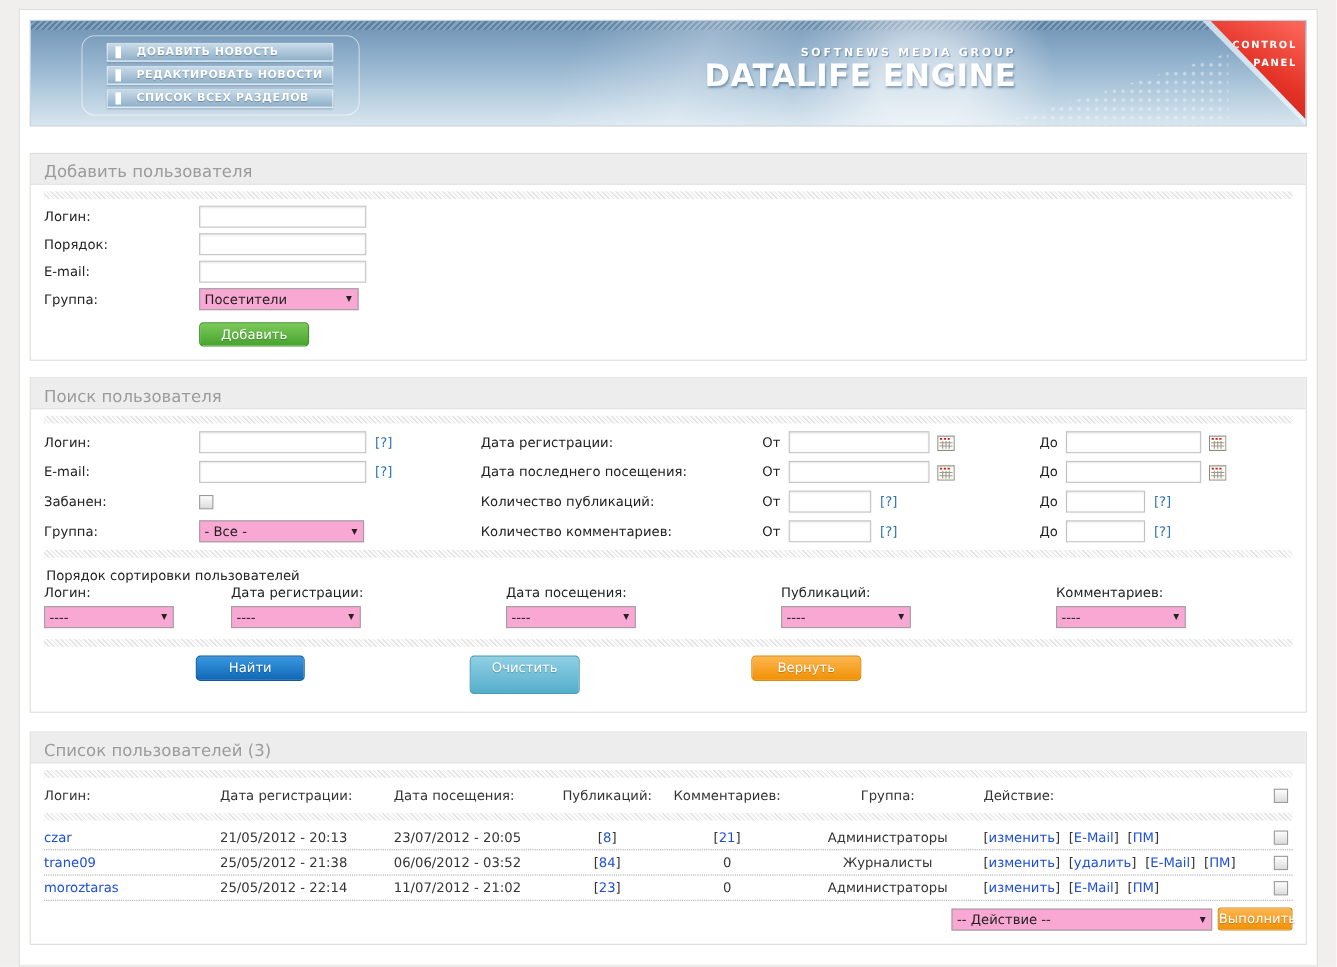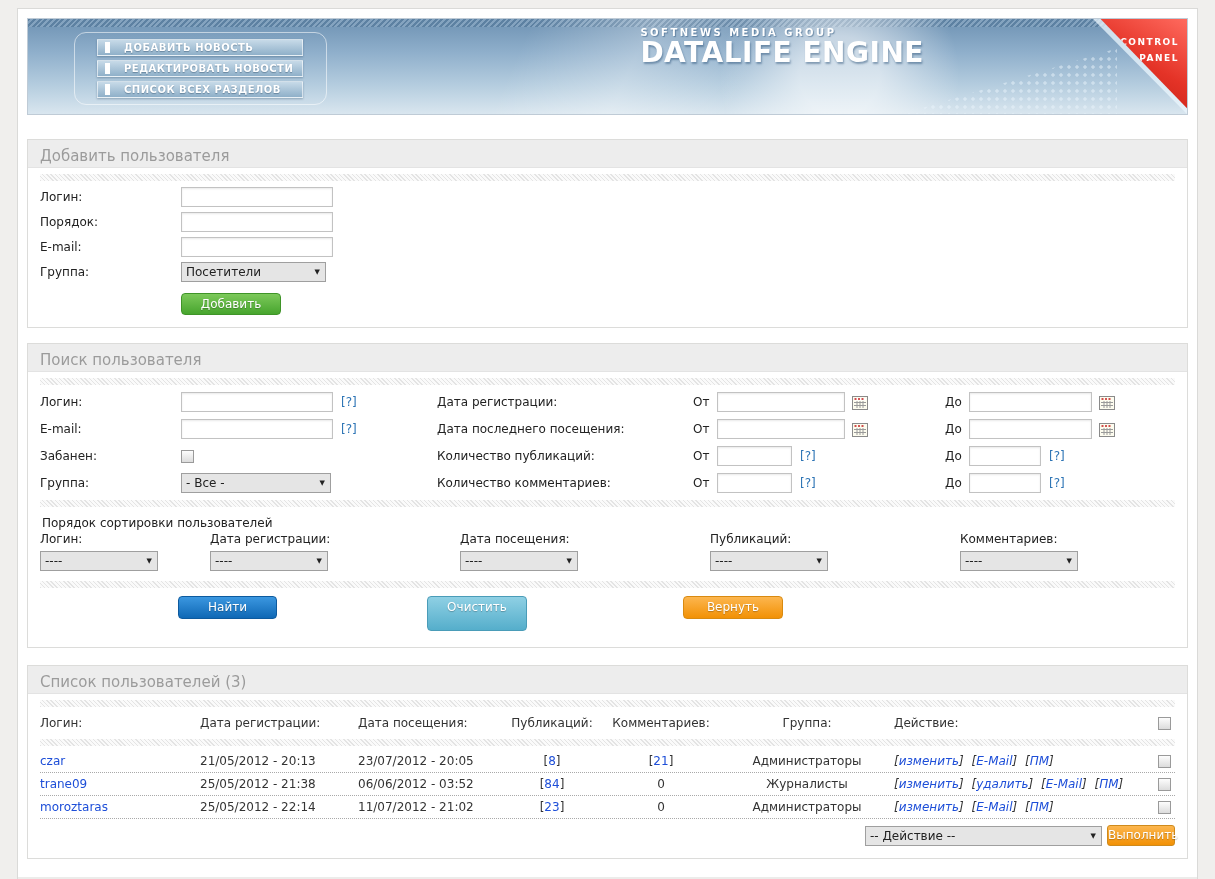--- a/index.html
+++ b/index.html
@@ -46,21 +46,21 @@
     border:1px solid rgba(255,255,255,.6);
     color:#fff; font-size:10px; font-weight:bold; letter-spacing:.5px;
     padding-left:26px; position:relative; cursor:pointer;
     text-shadow:0 1px 1px rgba(40,70,100,.45);
     box-shadow:0 1px 2px rgba(30,60,90,.35);
   }
   .nav-btn::before {
     content:""; position:absolute; left:7px; top:2px; bottom:2px; width:5px;
     background:#fff; box-shadow:8px 0 0 -3px rgba(255,255,255,.8);
   }
-  .brand { position:absolute; right:263px; top:8px; color:#fff; }
+  .brand { position:absolute; right:263px; top:24px; text-align:right; color:#fff; }
   .brand-top { font-size:10px; font-weight:bold; letter-spacing:2.5px;
     text-shadow:1px 1px 1px rgba(40,80,120,.5); }
   .brand-main { font-size:28px; font-weight:bold; letter-spacing:.5px; line-height:1.05;
     text-shadow:1px 2px 2px rgba(30,70,110,.45); }
   .corner-back {
     position:absolute; top:0; right:0; width:100px; height:97px;
     clip-path:polygon(6% 0,100% 0,100% 98%);
     background:rgba(235,245,252,.75);
   }
   .corner {
@@ -90,21 +90,21 @@
   input[type=text] {
     height:20px; border:1px solid #c2c2c2; background:#fff;
     box-shadow:inset 0 1px 2px rgba(0,0,0,.09); padding:0 4px;
     font-family:inherit; font-size:12px;
   }
   .w152 { width:152px; } .w128 { width:128px; } .w123 { width:123px; }
   .w75 { width:75px; } .w72 { width:72px; }
   .sel { position:relative; display:inline-block; }
   select {
     appearance:none; -webkit-appearance:none; -moz-appearance:none;
-    height:20px; border:1px solid #9f9f9f; background:#e5e5e5; border-radius:0;
+    height:20px; border:1px solid #9f9f9f; background:#f9a8d4; border-radius:0;
     font-family:inherit; font-size:12px; padding:0 20px 0 4px; color:#222;
   }
   .sel .arrow {
     position:absolute; right:6px; top:50%; transform:translateY(-50%);
     font-size:7px; color:#222; pointer-events:none;
   }
   .w145 select { width:145px; } .w150 select { width:150px; } .w118 select { width:118px; }
   .w237 select { width:237px; }
   .help { color:#2d74b5; text-decoration:none; margin-left:8px; cursor:pointer; }
   .btn {
@@ -150,21 +150,21 @@
   .thead { border-bottom:none; height:24px; }
   .c { padding-right:4px; }
   .c-login { width:160px; }
   .c-reg { width:158px; }
   .c-visit { width:148px; }
   .c-pubs { width:96px; text-align:center; }
   .c-coms { width:122px; text-align:center; }
   .c-grp { width:170px; text-align:center; }
   .c-act { flex:1; }
   .c-chk { width:26px; text-align:right; }
-  .c-act .act-item { margin-right:4px;font-style:italic; }
+  .c-act .act-item { margin-right:4px; }
   a.blue { color:#1d4ed8; text-decoration:none; cursor:pointer; }
   .br { color:#333; }
   .action-row { display:flex; justify-content:flex-end; align-items:center;
     padding:6px 0 2px; }
   
   .footer {
     margin:18px -9px 0; background:#ececea; text-align:center;
     padding:8px 0 10px; font-size:11px;
   }
   .footer .l1 { color:#a8a8a8; }

